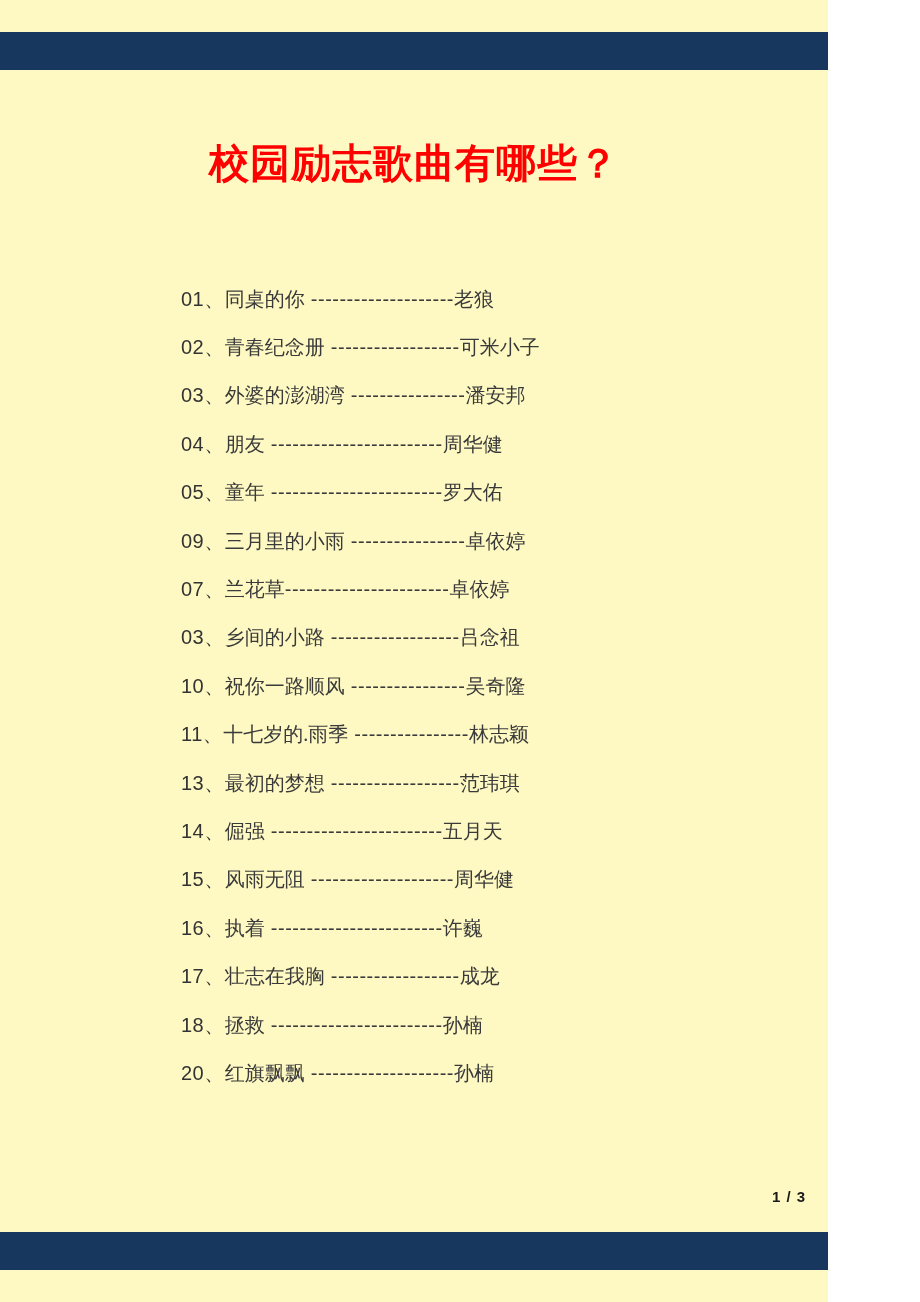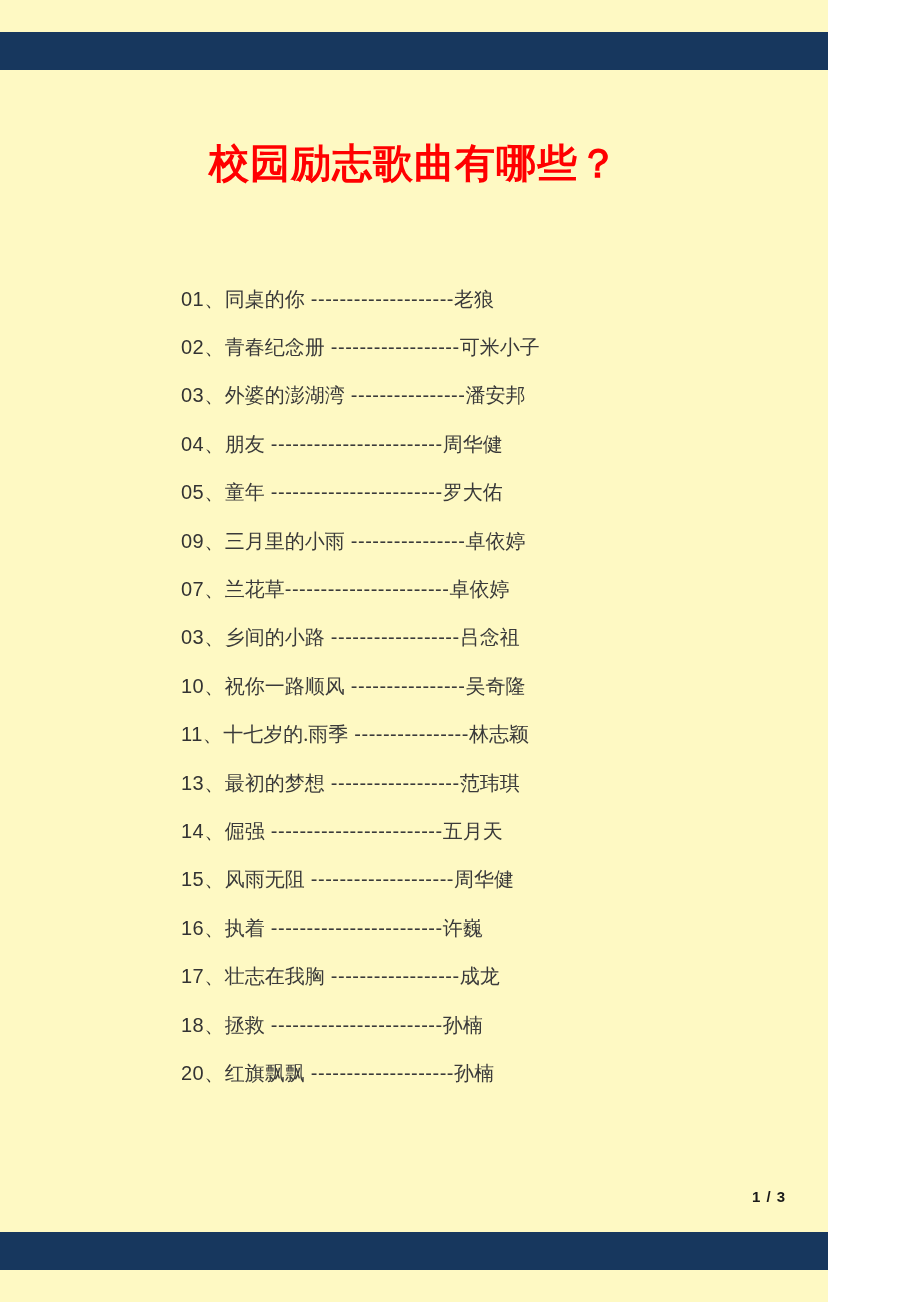--- a/index.html
+++ b/index.html
@@ -57,21 +57,21 @@
   .song-row .artist {
     font-family: "Liberation Serif", serif;
   }
   .song-row .dashes {
     letter-spacing: 0.5px;
     color: #3A3A3A;
   }
   .page-indicator {
     position: absolute;
     top: 1188px;
-    left: 752px;
+    left: 772px;
     font-size: 15px;
     font-weight: bold;
     letter-spacing: 1px;
     color: #1a1a1a;
   }
 </style>
 </head>
 <body>
 
 <div class="page">

